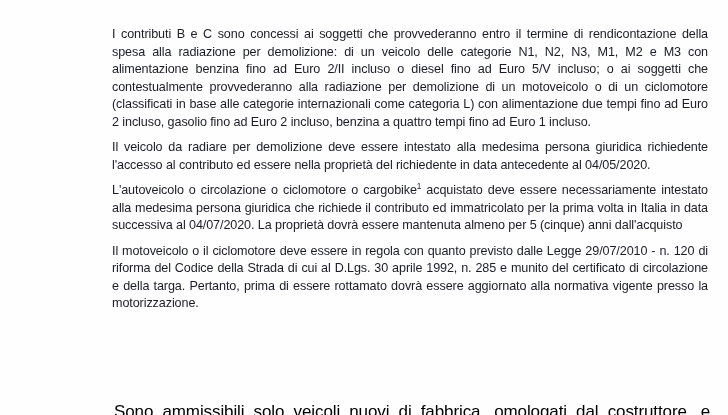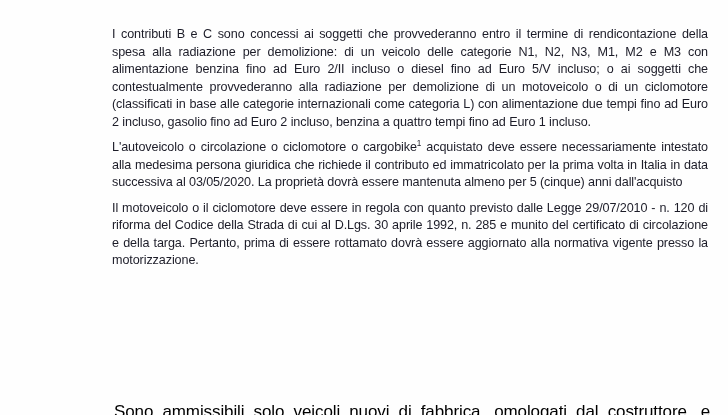--- a/index.html
+++ b/index.html
@@ -89,23 +89,24 @@
 <div class="page">
 
   <div class="clipped-top">
     <span class="ghostline">nuova di fabbrica.</span>
   </div>
 
   <div class="textcol" style="top:26px;">
 
     <p class="para">I contributi B e C sono concessi ai soggetti che provvederanno entro il termine di rendicontazione della spesa alla radiazione per demolizione: di un veicolo delle categorie N1, N2, N3, M1, M2 e M3 con alimentazione benzina fino ad Euro 2/II incluso o diesel fino ad Euro 5/V incluso; o ai soggetti che contestualmente provvederanno alla radiazione per demolizione di un motoveicolo o di un ciclomotore (classificati in base alle categorie internazionali come categoria L) con alimentazione due tempi fino ad Euro 2 incluso, gasolio fino ad Euro 2 incluso, benzina a quattro tempi fino ad Euro 1 incluso.</p>
 
+    <p class="para">Il veicolo da radiare per demolizione deve essere intestato alla medesima persona giuridica richiedente l'accesso al contributo ed essere nella proprietà del richiedente in data antecedente al 04/05/2020.</p>
 
 
-    <p class="para"><span>L'autoveicolo o circolazione o ciclomotore o cargobike</span><sup class="fn">1</sup><span> acquistato deve essere necessariamente intestato alla medesima persona giuridica che richiede il contributo ed immatricolato per la prima volta in Italia in data successiva al 03/05/2020. La proprietà dovrà essere mantenuta almeno per 5 (cinque) anni dall'acquisto</span></p>
+    <p class="para"><span>L'autoveicolo o circolazione o ciclomotore o cargobike</span><sup class="fn">1</sup><span> acquistato deve essere necessariamente intestato alla medesima persona giuridica che richiede il contributo ed immatricolato per la prima volta in Italia in data successiva al 04/07/2020. La proprietà dovrà essere mantenuta almeno per 5 (cinque) anni dall'acquisto</span></p>
 
     <p class="para">Il motoveicolo o il ciclomotore deve essere in regola con quanto previsto dalle Legge 29/07/2010 - n. 120 di riforma del Codice della Strada di cui al D.Lgs. 30 aprile 1992, n. 285 e munito del certificato di circolazione e della targa. Pertanto, prima di essere rottamato dovrà essere aggiornato alla normativa vigente presso la motorizzazione.</p>
 
   </div>
 
   <div class="clipped-bottom" style="top:403px; height:12px;">
     <span>Sono ammissibili solo veicoli nuovi di fabbrica, omologati dal costruttore, e immatricolati per la</span>
   </div>
 
 </div>

